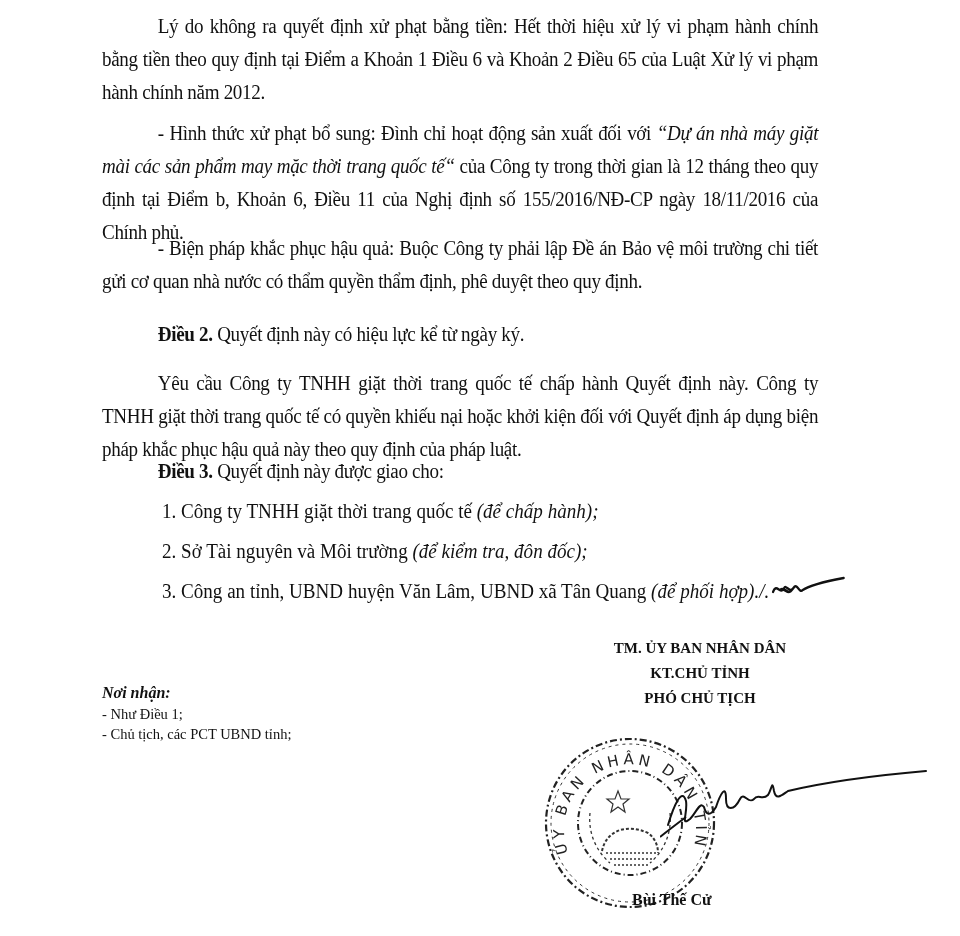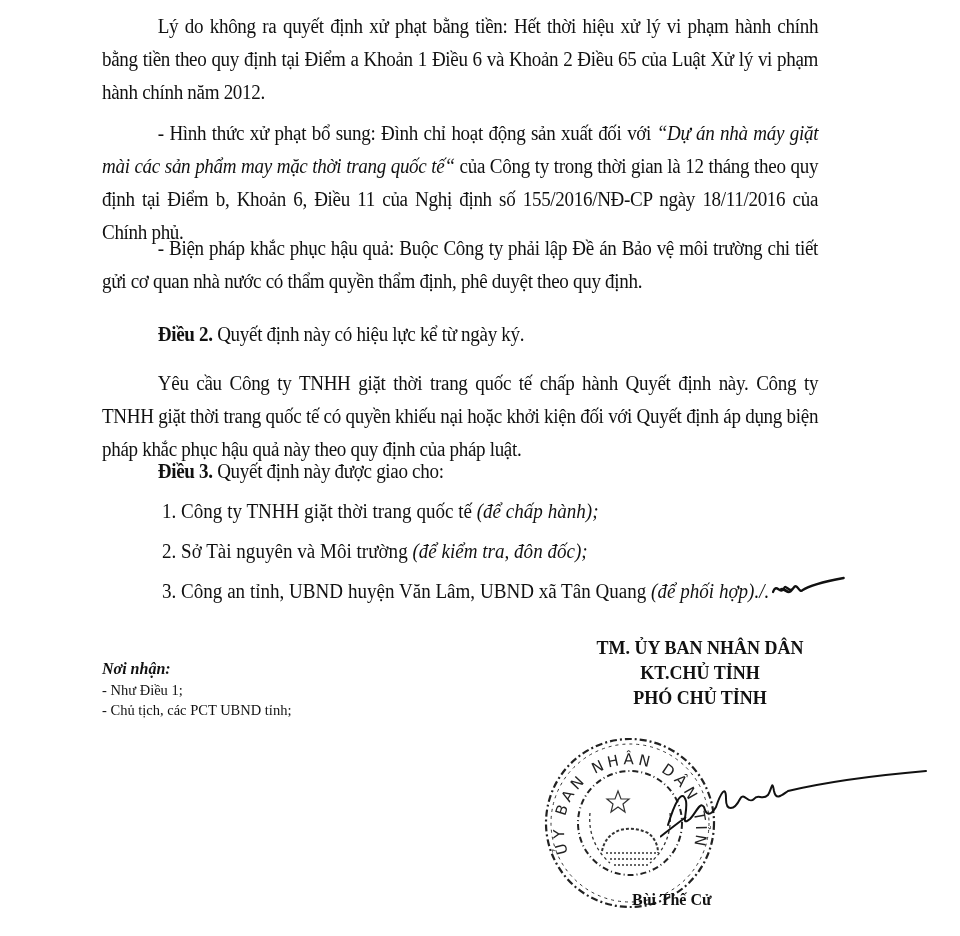--- a/index.html
+++ b/index.html
@@ -70,31 +70,32 @@
       left: 102px;
       top: 658px;
       font-size: 14.5px;
       line-height: 20px;
     }
     .recipients .title {
       font-weight: bold;
       font-style: italic;
       font-size: 16px;
       line-height: 22px;
+      margin-top: 24px;
     }
 
     
     .sign-block {
       position: absolute;
       left: 540px;
       top: 636px;
       width: 320px;
       text-align: center;
       font-weight: bold;
-      font-size: 18px;
+      font-size: 15px;
       line-height: 25px;
     }
     .signer-name {
       position: absolute;
       left: 632px;
       top: 888px;
       font-weight: bold;
       font-size: 16px;
       line-height: 24px;
       white-space: nowrap;
@@ -158,21 +159,21 @@
 
   <div class="recipients">
     <div class="title">Nơi nhận:</div>
     <div>- Như Điều 1;</div>
     <div>- Chủ tịch, các PCT UBND tỉnh;</div>
   </div>
 
   <div class="sign-block">
     <div>TM. ỦY BAN NHÂN DÂN</div>
     <div>KT.CHỦ TỈNH</div>
-    <div>PHÓ CHỦ TỈNH</div>
+    <div>PHÓ CHỦ TỊCH</div>
   </div>
 
   <div class="seal">
     <svg width="180" height="180" viewBox="0 0 180 180">
       <circle cx="90" cy="90" r="84" fill="none" stroke="#222" stroke-width="2.2" stroke-dasharray="7 3 2 3"></circle>
       <circle cx="90" cy="90" r="79" fill="none" stroke="#333" stroke-width="1" stroke-dasharray="3 4"></circle>
       <circle cx="90" cy="90" r="52" fill="none" stroke="#222" stroke-width="2" stroke-dasharray="6 3 1 3"></circle>
       <defs>
         <path id="sealArc" d="M 28 120 A 66 66 0 1 1 152 120"></path>
       </defs>

